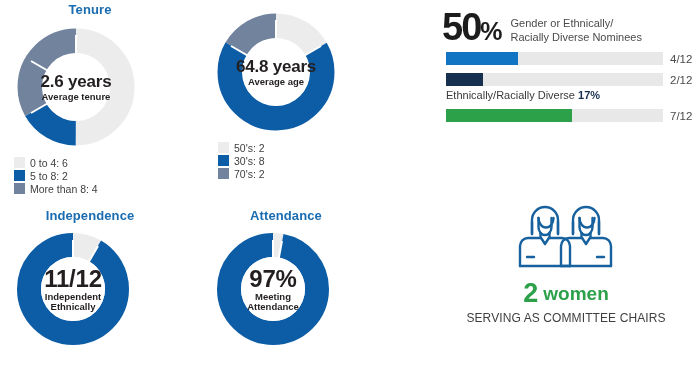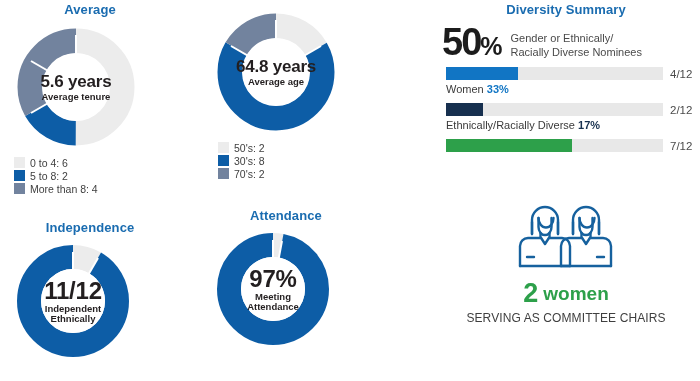--- a/index.html
+++ b/index.html
@@ -145,37 +145,37 @@
     font-size: 12px;
     color: #3f3f3f;
     margin-top: 4px;
     letter-spacing: .1px;
   }
 </style>
 </head>
 <body>
 
 <div class="panel" id="tenure" style="left:0px; top:2px; width:180px;">
-  <div class="sect-title">Average</div>
+  <div class="sect-title">Tenure</div>
   <div class="donut-wrap" style="width:124px; margin:8px auto 0 14px;">
     <svg width="124" height="124" viewBox="0 0 124 124">
 
       <circle cx="62" cy="62" r="46" fill="none" stroke="#ececec" stroke-width="25" stroke-dasharray="144.51 144.51" stroke-dashoffset="0" transform="rotate(-90 62 62)"></circle>
 
       <circle cx="62" cy="62" r="46" fill="none" stroke="#0d5da6" stroke-width="25" stroke-dasharray="48.17 240.85" stroke-dashoffset="-144.51" transform="rotate(-90 62 62)"></circle>
 
       <circle cx="62" cy="62" r="46" fill="none" stroke="#72839e" stroke-width="25" stroke-dasharray="96.34 192.68" stroke-dashoffset="-192.68" transform="rotate(-90 62 62)"></circle>
 
       <line x1="62" y1="62" x2="62" y2="10" stroke="#ffffff" stroke-width="2"></line>
       <line x1="62" y1="62" x2="17" y2="88" stroke="#ffffff" stroke-width="2"></line>
       <line x1="62" y1="62" x2="17" y2="36" stroke="#ffffff" stroke-width="2"></line>
       <circle cx="62" cy="62" r="34" fill="#ffffff"></circle>
     </svg>
     <div class="donut-center">
-      <span class="donut-big">5.6 years</span>
+      <span class="donut-big">2.6 years</span>
       <span class="donut-sub">Average tenure</span>
     </div>
   </div>
   <div class="legend" style="margin-left:14px; margin-top:7px;">
     <div class="legend-row">
       <span class="swatch" style="background:#ececec"></span>
       <span class="legend-label">0 to 4: 6</span>
     </div>
     <div class="legend-row">
       <span class="swatch" style="background:#0d5da6"></span>
@@ -216,21 +216,21 @@
       <span class="swatch" style="background:#0d5da6"></span>
       <span class="legend-label">30's: 8</span>
     </div>
     <div class="legend-row">
       <span class="swatch" style="background:#72839e"></span>
       <span class="legend-label">70's: 2</span>
     </div>
   </div>
 </div>
 
-<div class="panel" id="independence" style="left:0px; top:220px; width:180px;">
+<div class="panel" id="independence" style="left:0px; top:208px; width:180px;">
   <div class="sect-title">Independence</div>
   <div class="donut-wrap" style="width:118px; margin:7px auto 0 14px;">
     <svg width="118" height="118" viewBox="0 0 118 118">
 
       <circle cx="59" cy="59" r="44" fill="none" stroke="#ececec" stroke-width="24" stroke-dasharray="23.04 253.41" stroke-dashoffset="0" transform="rotate(-90 59 59)"></circle>
 
       <circle cx="59" cy="59" r="44" fill="none" stroke="#0d5da6" stroke-width="24" stroke-dasharray="253.41 23.04" stroke-dashoffset="-23.04" transform="rotate(-90 59 59)"></circle>
       <line x1="59" y1="59" x2="59" y2="10" stroke="#ffffff" stroke-width="2"></line>
       <line x1="59" y1="59" x2="84" y2="16" stroke="#ffffff" stroke-width="2"></line>
       <circle cx="59" cy="59" r="32" fill="#ffffff"></circle>
@@ -257,39 +257,34 @@
     </svg>
     <div class="donut-center">
       <span class="donut-big xl">97%</span>
       <span class="donut-sub">Meeting</span>
       <span class="donut-sub" style="margin-top:0;">Attendance</span>
     </div>
   </div>
 </div>
 
 <div class="panel" id="diversity">
-  <div class="sect-title">Diversity Summary</div>
 
   <div class="ds-head">
     <div class="ds-pct"><span>50</span><span class="sym">%</span></div>
     <div class="ds-headtext">
       <div>Gender or Ethnically/</div>
       <div>Racially Diverse Nominees</div>
     </div>
   </div>
 
   <div class="bar-row">
     <div class="bar-track">
       <div class="bar-fill" style="width:33%; background:#1175c4;"></div>
     </div>
     <div class="bar-frac">4/12</div>
-  </div>
-  <div class="bar-caption">
-    <span>Women</span>
-    <b style="color:#1175c4">33%</b>
   </div>
 
   <div class="bar-row">
     <div class="bar-track">
       <div class="bar-fill" style="width:17%; background:#17304f;"></div>
     </div>
     <div class="bar-frac">2/12</div>
   </div>
   <div class="bar-caption">
     <span>Ethnically/Racially Diverse</span>

